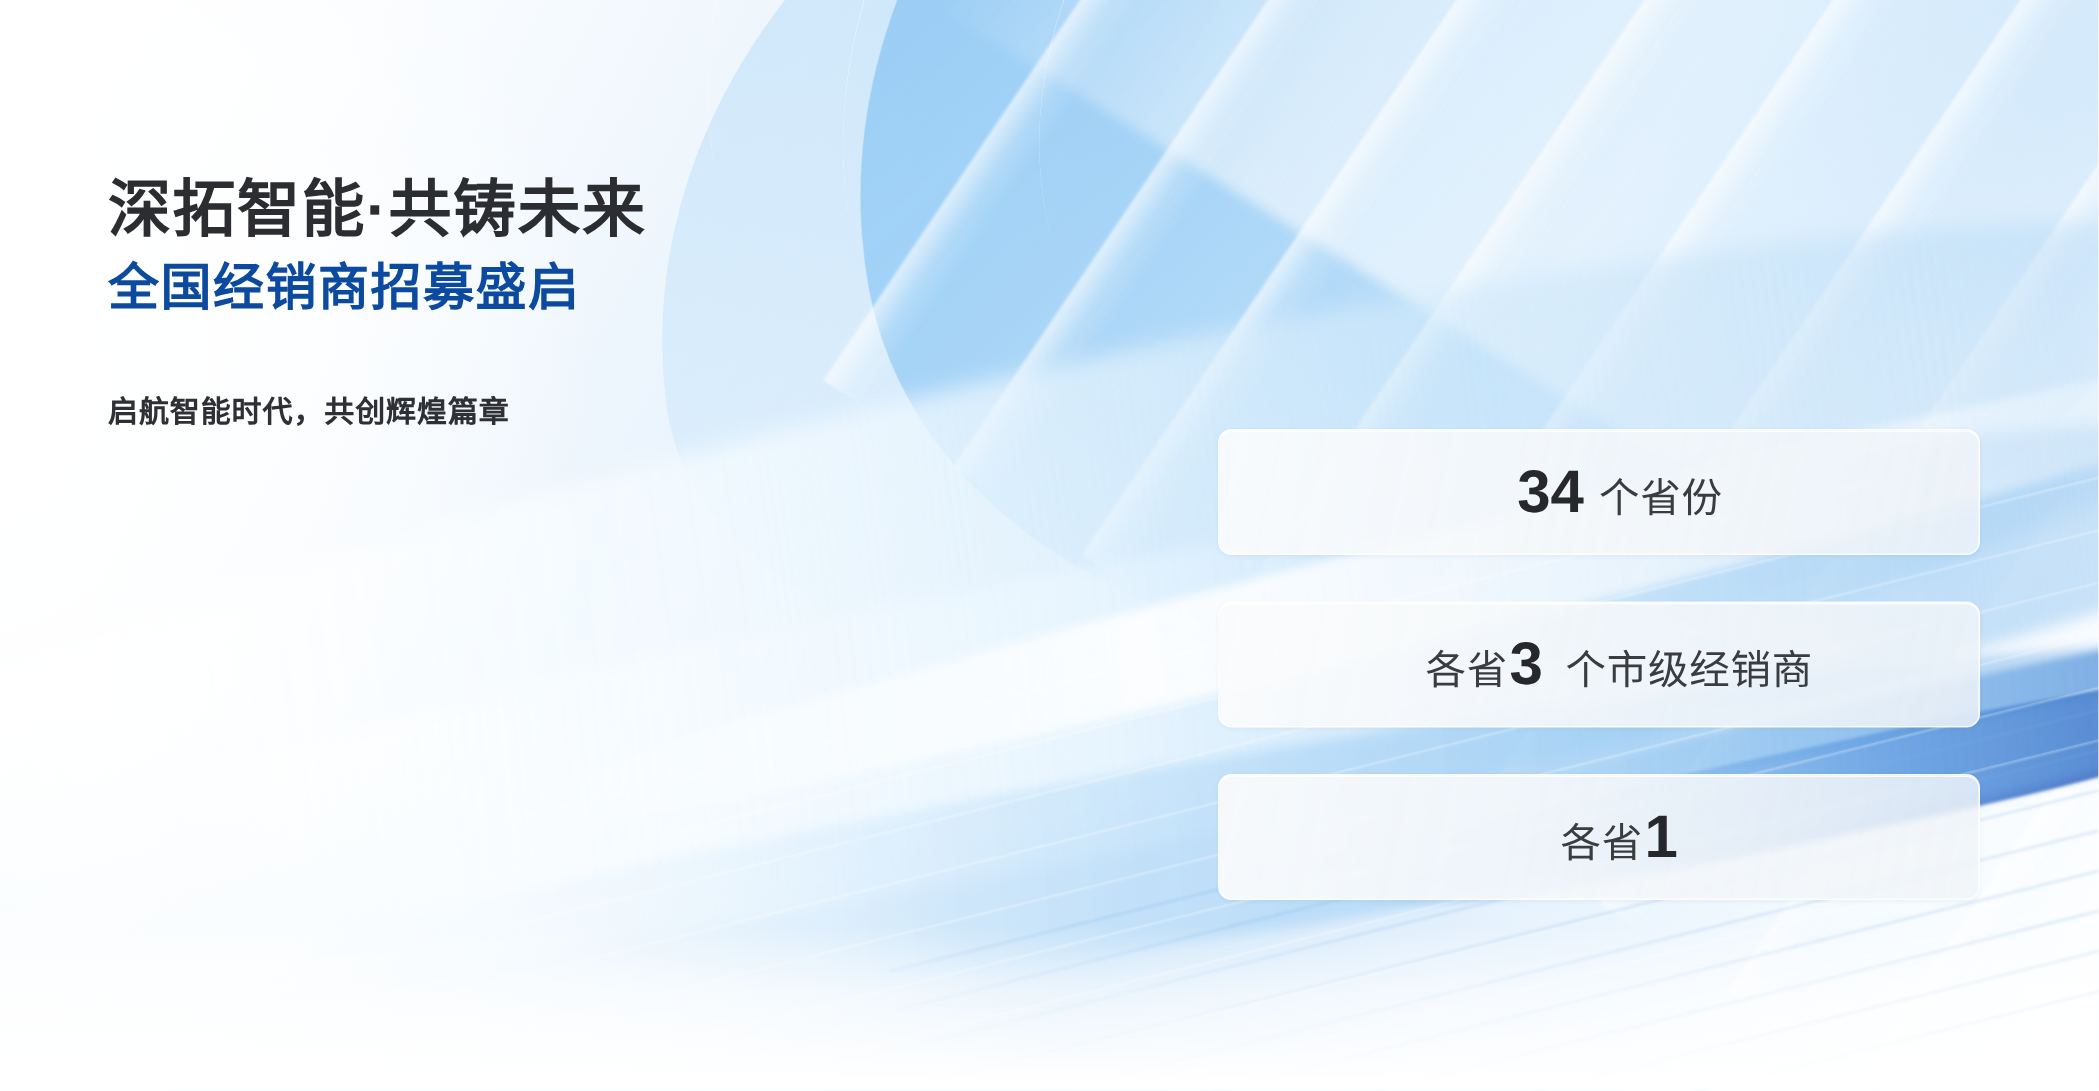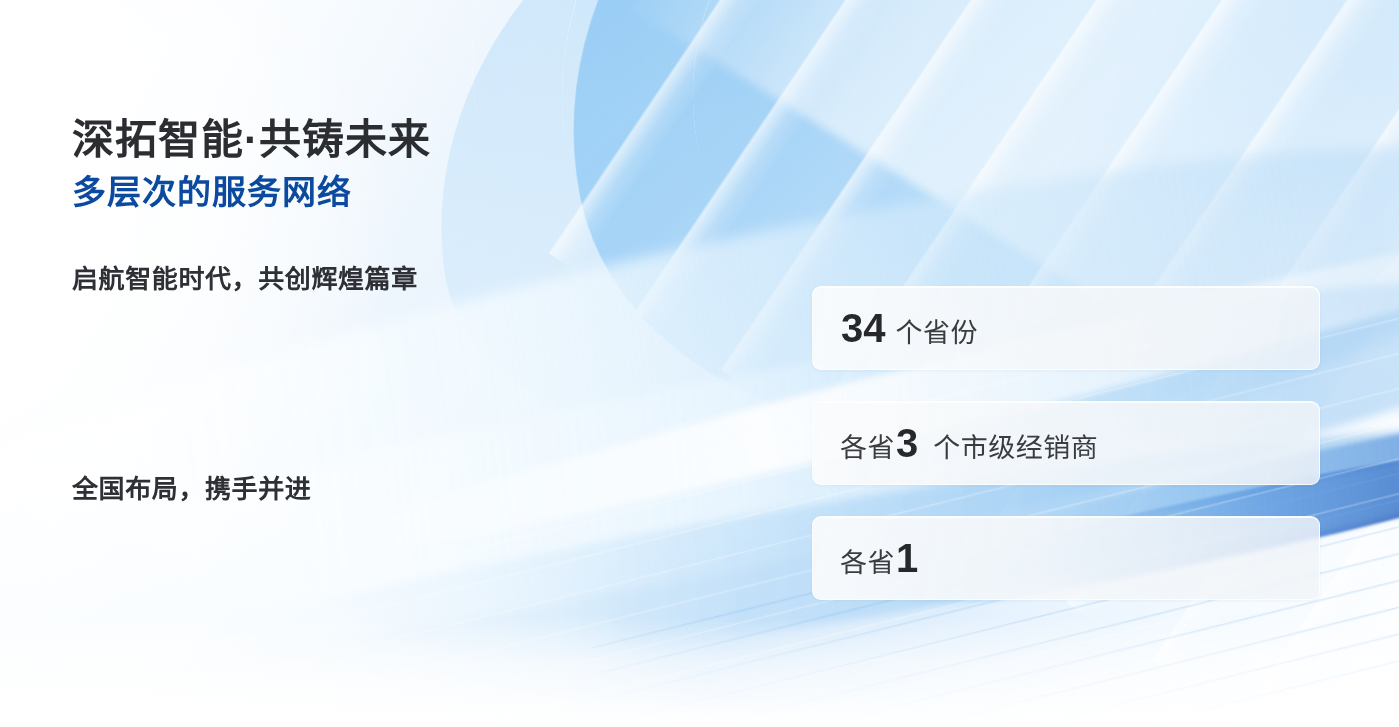--- a/index.html
+++ b/index.html
@@ -322,21 +322,21 @@
   }
 
   .section {
     position: absolute;
     left: 72px;
   }
   .section-1 { top: 258px; }
   .section-2 { top: 468px; }
 
   .section-title {
-    font-size: 26px;
+    font-size: 20px;
     font-weight: 700;
     color: #2e3035;
     letter-spacing: 0.6px;
     margin: 0 0 14px 0;
     white-space: nowrap;
   }
 
   .section-body {
     font-size: 15px;
     color: #3a3d42;
@@ -370,20 +370,21 @@
     background: linear-gradient(102deg,
       rgba(250,251,252,0.93) 0%,
       rgba(246,248,250,0.90) 38%,
       rgba(243,246,249,0.86) 70%,
       rgba(240,244,248,0.82) 100%);
     border: 1px solid rgba(255,255,255,0.75);
     box-shadow:
       0 1px 3px rgba(70,110,160,0.07),
       inset 0 1px 0 rgba(255,255,255,0.85);
     backdrop-filter: blur(2px);
+    justify-content: center;
   }
   .stat-card:last-child { margin-bottom: 0; }
 
   .stat-text {
     font-size: 27px;
     color: #3a3c40;
     letter-spacing: 0.5px;
     white-space: nowrap;
     display: flex;
     align-items: baseline;
@@ -421,29 +422,28 @@
   <div class="fine-lines"></div>
   <div class="fine-lines-blue"></div>
   <div class="bg-layer bg-glow-bl"></div>
   <div class="bg-layer bg-glow-left"></div>
   <div class="bottom-white"></div>
 
   <div class="content">
 
     <div class="headline">
       <div class="headline-line1">深拓智能·共铸未来</div>
-      <div class="headline-line2">多层次的服务网络</div>
+      <div class="headline-line2">全国经销商招募盛启</div>
     </div>
 
     <div class="section section-1">
       <h2 class="section-title">启航智能时代，共创辉煌篇章</h2>
     </div>
 
     <div class="section section-2">
-      <h2 class="section-title">全国布局，携手并进</h2>
     </div>
 
     <div class="stats">
 
       <div class="stat-card stat-card-1">
         <div class="stat-text">
           <span class="stat-lead"></span>
           <span class="stat-num">34</span>
           <span class="stat-tail">个省份</span>
         </div>

